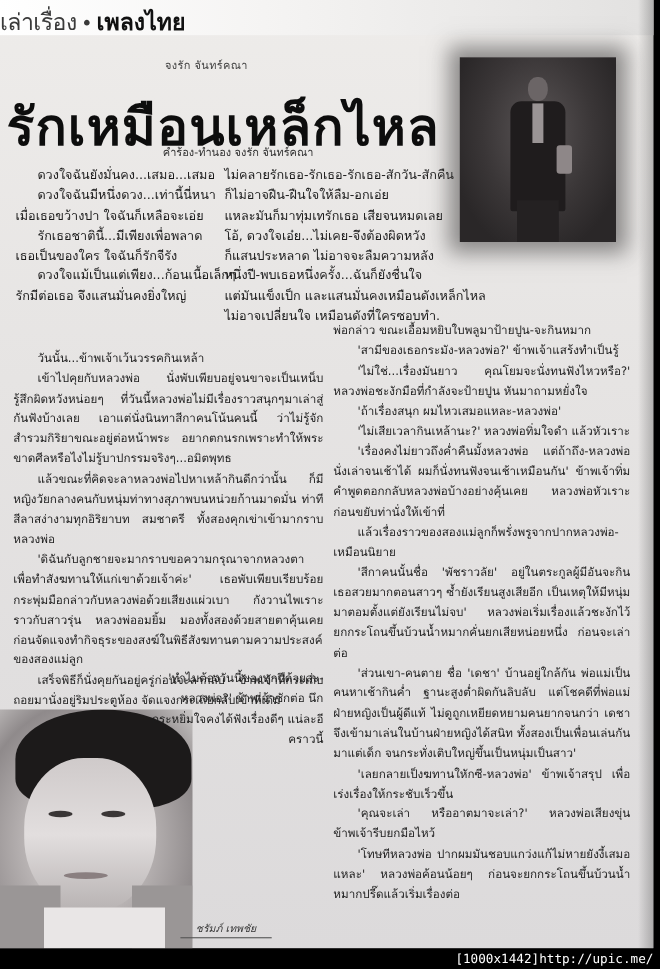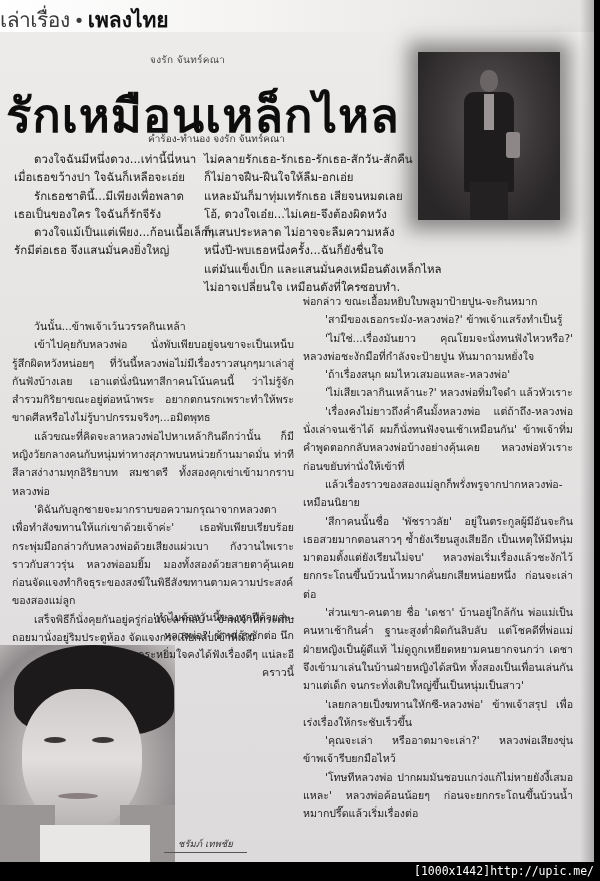--- a/index.html
+++ b/index.html
@@ -137,20 +137,21 @@
   <div class="header-band"></div>
   <div class="section-label">
     <span>เล่าเรื่อง</span><span class="dot">•</span><span class="strong">เพลงไทย</span>
   </div>
   <div class="byline-top">จงรัก จันทร์คณา</div>
 
   <h1 class="headline">รักเหมือนเหล็กไหล</h1>
   <div class="credit-line">คำร้อง-ทำนอง จงรัก จันทร์คณา</div>
 
   <div class="lyrics left">
+    <span class="l ind">ดวงใจฉันยังมั่นคง...เสมอ...เสมอ</span>
     <span class="l ind">ดวงใจฉันมีหนึ่งดวง...เท่านี้นี่หนา</span>
     <span class="l">เมื่อเธอขว้างปา ใจฉันก็เหลือจะเอ่ย</span>
     <span class="l ind">รักเธอชาตินี้...มีเพียงเพื่อพลาด</span>
     <span class="l">เธอเป็นของใคร ใจฉันก็รักจีรัง</span>
     <span class="l ind">ดวงใจแม้เป็นแต่เพียง...ก้อนเนื้อเล็กๆ</span>
     <span class="l">รักมีต่อเธอ จึงแสนมั่นคงยิ่งใหญ่</span>
   </div>
   <div class="lyrics right">
     <span class="l">ไม่คลายรักเธอ-รักเธอ-รักเธอ-สักวัน-สักคืน</span>
     <span class="l">ก็ไม่อาจฝืน-ฝืนใจให้ลืม-อกเอ่ย</span>

